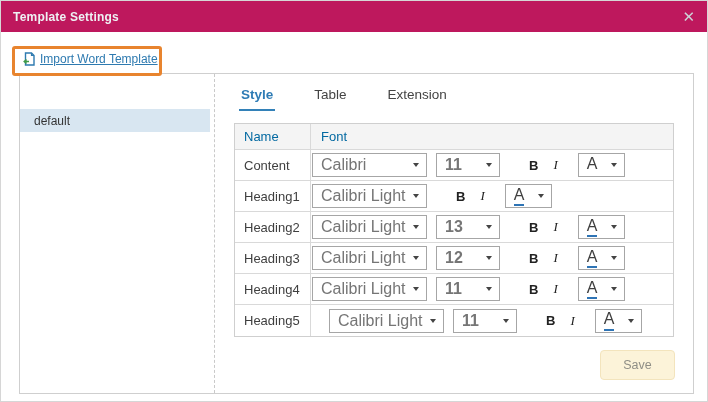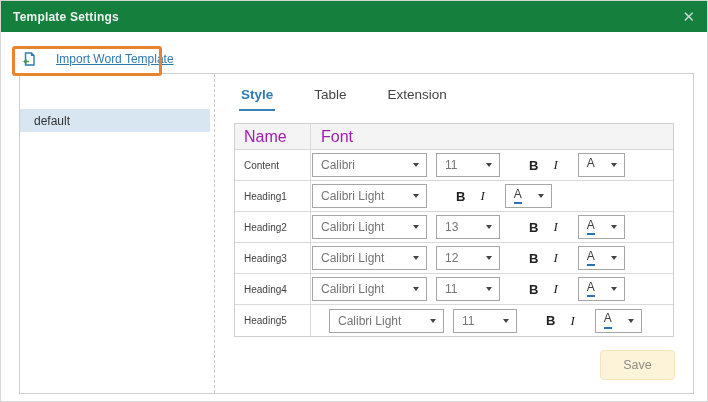--- a/index.html
+++ b/index.html
@@ -4,28 +4,28 @@
 <style>
   * { margin:0; padding:0; box-sizing:border-box; }
   html,body { width:708px; height:402px; background:#fff; }
   body { font-family:"Liberation Sans", sans-serif; color:#3f3f3f; }
 
   .dialog { position:relative; width:708px; height:402px; background:#fff;
             border:1px solid #d6d6d6; overflow:hidden; }
 
   
   .titlebar { position:absolute; left:0; top:0; width:100%; height:31px;
-              background:#15803d; display:flex; align-items:center;
+              background:#be185d; display:flex; align-items:center;
               justify-content:space-between; padding:0 12px; }
   .titlebar .title { color:#eef1f3; font-size:12px; font-weight:bold; letter-spacing:.2px; }
   .close-btn { color:#cdd3d7; font-size:15px; line-height:1; cursor:pointer; }
 
   
   .import-link { position:absolute; left:21px; top:51px; display:flex;
-                 align-items:flex-start; gap:20px; cursor:pointer; }
+                 align-items:flex-start; gap:4px; cursor:pointer; }
   .import-link .label { color:#2e7ab0; font-size:12px; text-decoration:underline; }
   .annotation { position:absolute; left:11px; top:45px; width:150px; height:30px;
                 border:3px solid #e8842e; border-radius:3px; pointer-events:none; z-index:5; }
 
   
   .panel { position:absolute; left:18px; top:72px; width:675px; height:321px;
            border:1px solid #cfcfcf; background:#fff; }
   .divider-dashed { position:absolute; left:194px; top:0; height:100%; width:0;
                     border-left:1px dashed #c9c9c9; }
 
@@ -36,35 +36,35 @@
 
   
   .tabs { position:absolute; left:219px; top:11px; display:flex; }
   .tab { font-size:13.5px; color:#444; margin-right:37px; padding:2px 2px 7px 2px; cursor:pointer; }
   .tab.active { color:#2f7cb5; font-weight:bold; border-bottom:2px solid #3381b8; }
 
   
   .stable { position:absolute; left:214px; top:49px; width:440px;
             border:1px solid #cfcfcf; background:#fff; }
   .thead { display:flex; height:26px; background:#f4f4f4; border-bottom:1px solid #d9d9d9; }
-  .th { font-size:16px; color:#a21caf; display:flex; align-items:center;text-align:center; }
+  .th { font-size:13px; color:#0369a1; display:flex; align-items:center;text-align:center; }
   .th.name { width:76px; padding-left:9px; border-right:1px solid #d9d9d9; }
   .th.font { flex:1; padding-left:10px; }
   .trow { display:flex; height:31px; border-bottom:1px solid #d9d9d9; }
   .trow:last-child { border-bottom:none;gap:17px; }
   .cell { display:flex; align-items:center; }
-  .cell.name { width:76px; padding-left:9px; font-size:10px; color:#3f3f3f;
+  .cell.name { width:76px; padding-left:9px; font-size:13px; color:#3f3f3f;
                border-right:1px solid #d9d9d9; }
   .cell.font { flex:1; padding-left:1px; }
 
   .select { height:24px; border:1px solid #a6a6a6; background:#fff; display:flex;
             align-items:center; justify-content:space-between; padding:0 7px 0 8px;
-            font-size:12px; color:#757575; cursor:pointer; }
+            font-size:16px; color:#757575; cursor:pointer; }
   .font-select { width:115px; }
-  .size-select { width:64px; margin-left:9px; }
+  .size-select { width:64px; margin-left:9px;font-weight:bold; }
   .color-select { width:47px; margin-left:20px; color:#3f3f3f; }
   .caret { width:0; height:0; border-left:3.5px solid transparent;
            border-right:3.5px solid transparent; border-top:4px solid #444; }
 
   .bold-btn { font-weight:bold; font-size:13px; color:#222; margin-left:29px; cursor:pointer; }
   .italic-btn { font-style:italic; font-family:"Liberation Serif", serif;
                 font-size:13px; color:#222; margin-left:15px; cursor:pointer; }
   .a-label { display:inline-block; line-height:1.1; padding-bottom:1px;
              border-bottom:2px solid transparent; }
   .a-label.underlined { border-bottom-color:#2e74b5; }

